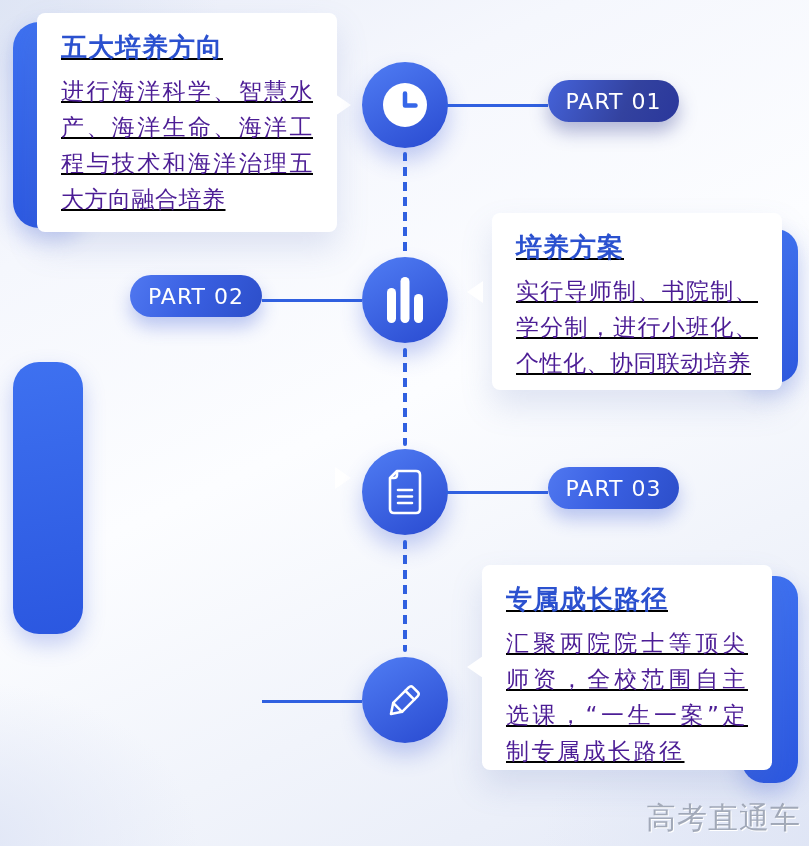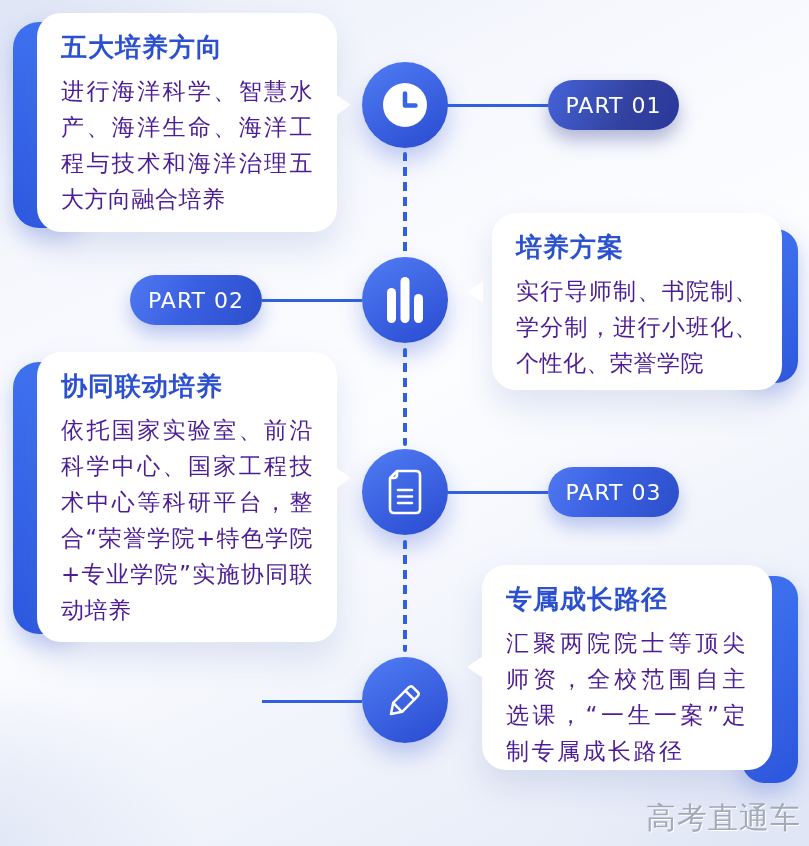--- a/index.html
+++ b/index.html
@@ -20,23 +20,24 @@
 
   
   .accent {
     position: absolute;
     background: linear-gradient(170deg, #3e71f0 0%, #2b57e0 100%);
     box-shadow: 0 10px 22px rgba(59, 91, 214, 0.28);
   }
   .card {
     position: absolute;
     background: #ffffff;
-    border-radius: 24px;
+    border-radius: 8px;
     box-shadow: 0 16px 32px rgba(100, 120, 190, 0.18);
     padding: 17px 24px;
+    text-decoration: underline;
   }
   .card-title {
     font-size: 26px;
     font-weight: bold;
     color: #2b51cf;
     letter-spacing: 1px;
     line-height: 34px;
     margin-bottom: 9px;
   }
   .card-body {
@@ -72,21 +73,21 @@
     background: #3060e0;
   }
   .dash {
     position: absolute;
     width: 4px;
     border-radius: 2px;
     background: repeating-linear-gradient(180deg, #3060e0 0 9px, transparent 9px 15px);
   }
   .pill {
     position: absolute;
-    height: 50px;
+    height: 42px;
     border-radius: 25px;
     display: flex; align-items: center; justify-content: center;
     color: #ffffff;
     font-size: 22px;
     letter-spacing: 1px;
     background: linear-gradient(115deg, #5078f0 0%, #3a60e2 45%, #2c4ec9 100%);
     box-shadow: 0 10px 18px rgba(59, 91, 214, 0.32);
   }
   .pill.dark {
     background: linear-gradient(115deg, #4563da 0%, #33429f 60%, #2a379b 100%);
@@ -135,31 +136,27 @@
     <svg width="40" height="50" viewBox="0 0 40 50">
       <rect x="2" y="13" width="9" height="35" rx="4.5" fill="#ffffff"></rect>
       <rect x="15.5" y="2" width="9" height="46" rx="4.5" fill="#ffffff"></rect>
       <rect x="29" y="19" width="9" height="29" rx="4.5" fill="#ffffff"></rect>
     </svg>
   </div>
 
   <div class="accent" style="left:742px; top:229px; width:56px; height:154px; border-radius:22px;"></div>
   <div class="card" style="left:492px; top:213px; width:290px; height:177px;">
     <div class="card-title">培养方案</div>
-    <div class="card-body">实行导师制、书院制、学分制，进行小班化、个性化、荣誉学院</div>
+    <div class="card-body">实行导师制、书院制、学分制，进行小班化、个性化、协同联动培养</div>
   </div>
   <div class="arrow-left" style="left:467px; top:281px;"></div>
 
   <div class="dash" style="left:403px; top:348px; height:98px;"></div>
 
   <div class="accent" style="left:13px; top:362px; width:70px; height:272px; border-radius:26px;"></div>
-  <div class="card" style="left:37px; top:352px; width:300px; height:290px;">
-    <div class="card-title">协同联动培养</div>
-    <div class="card-body">依托国家实验室、前沿科学中心、国家工程技术中心等科研平台，整合“荣誉学院+特色学院+专业学院”实施协同联动培养</div>
-  </div>
   <div class="arrow-right" style="left:335px; top:467px;"></div>
 
   <div class="node" style="left:362px; top:449px;">
     <svg width="40" height="48" viewBox="0 0 40 48">
       <path d="M12 3 H31 Q35 3 35 7 V41 Q35 45 31 45 H9 Q5 45 5 41 V10 Z" fill="none" stroke="#ffffff" stroke-width="2.6" stroke-linejoin="round"></path>
       <path d="M12 3 V7 Q12 10 9 10 H5" fill="none" stroke="#ffffff" stroke-width="2.6" stroke-linejoin="round"></path>
       <path d="M13 22 H27 M13 28.5 H27 M13 35 H27" stroke="#ffffff" stroke-width="2.6" stroke-linecap="round"></path>
     </svg>
   </div>
   <div class="connector" style="left:446px; top:491px; width:102px;"></div>

